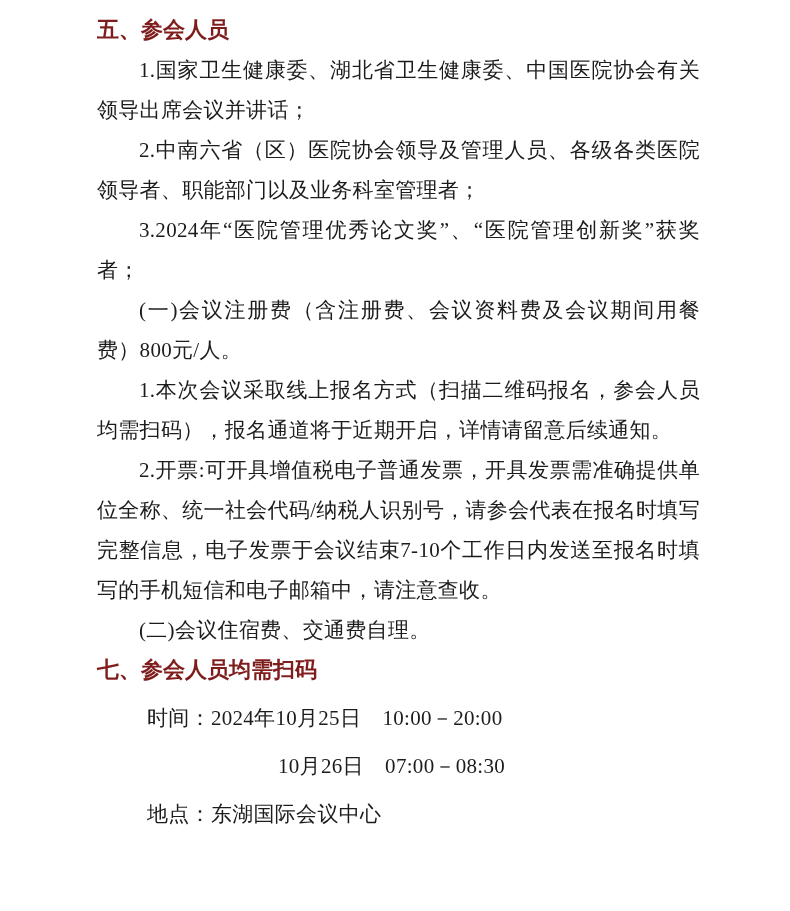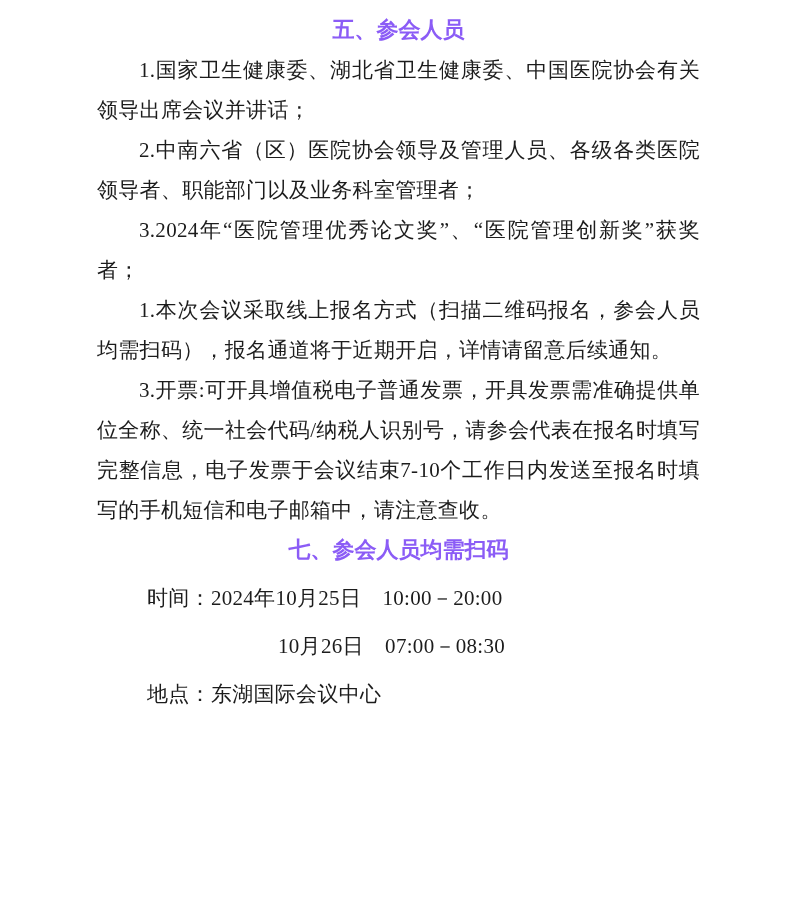--- a/index.html
+++ b/index.html
@@ -23,22 +23,22 @@
   .section {
     margin: 0;
     padding: 0;
   }
   .heading {
     margin: 0;
     font-family: "Liberation Sans", "DejaVu Sans", sans-serif;
     font-weight: 700;
     font-size: 22px;
     line-height: 40px;
-    color: #8b5cf6;
-    text-align: center;
+    color: #7f1d1d;
+    text-align: left;
   }
   .para {
     margin: 0;
     text-indent: 2em;
     text-align: justify;
     letter-spacing: 0.3px;
   }
   .line {
     margin: 8px;
     text-indent: 2em;
@@ -55,22 +55,24 @@
 <div class="page">
 
   <div class="section">
     <h2 class="heading">五、参会人员</h2>
     <p class="para">1.国家卫生健康委、湖北省卫生健康委、中国医院协会有关领导出席会议并讲话；</p>
     <p class="para">2.中南六省（区）医院协会领导及管理人员、各级各类医院领导者、职能部门以及业务科室管理者；</p>
     <p class="para">3.2024年“医院管理优秀论文奖”、“医院管理创新奖”获奖者；</p>
   </div>
 
   <div class="section">
+    <p class="para">(一)会议注册费（含注册费、会议资料费及会议期间用餐费）800元/人。</p>
     <p class="para">1.本次会议采取线上报名方式（扫描二维码报名，参会人员均需扫码），报名通道将于近期开启，详情请留意后续通知。</p>
-    <p class="para">3.开票:可开具增值税电子普通发票，开具发票需准确提供单位全称、统一社会代码/纳税人识别号，请参会代表在报名时填写完整信息，电子发票于会议结束7-10个工作日内发送至报名时填写的手机短信和电子邮箱中，请注意查收。</p>
+    <p class="para">2.开票:可开具增值税电子普通发票，开具发票需准确提供单位全称、统一社会代码/纳税人识别号，请参会代表在报名时填写完整信息，电子发票于会议结束7-10个工作日内发送至报名时填写的手机短信和电子邮箱中，请注意查收。</p>
+    <p class="para">(二)会议住宿费、交通费自理。</p>
   </div>
 
   <div class="section">
     <h2 class="heading">七、参会人员均需扫码</h2>
     <p class="line">时间：2024年10月25日　10:00－20:00</p>
     <p class="line hanging">10月26日　07:00－08:30</p>
     <p class="line">地点：东湖国际会议中心</p>
   </div>
 
 </div>

